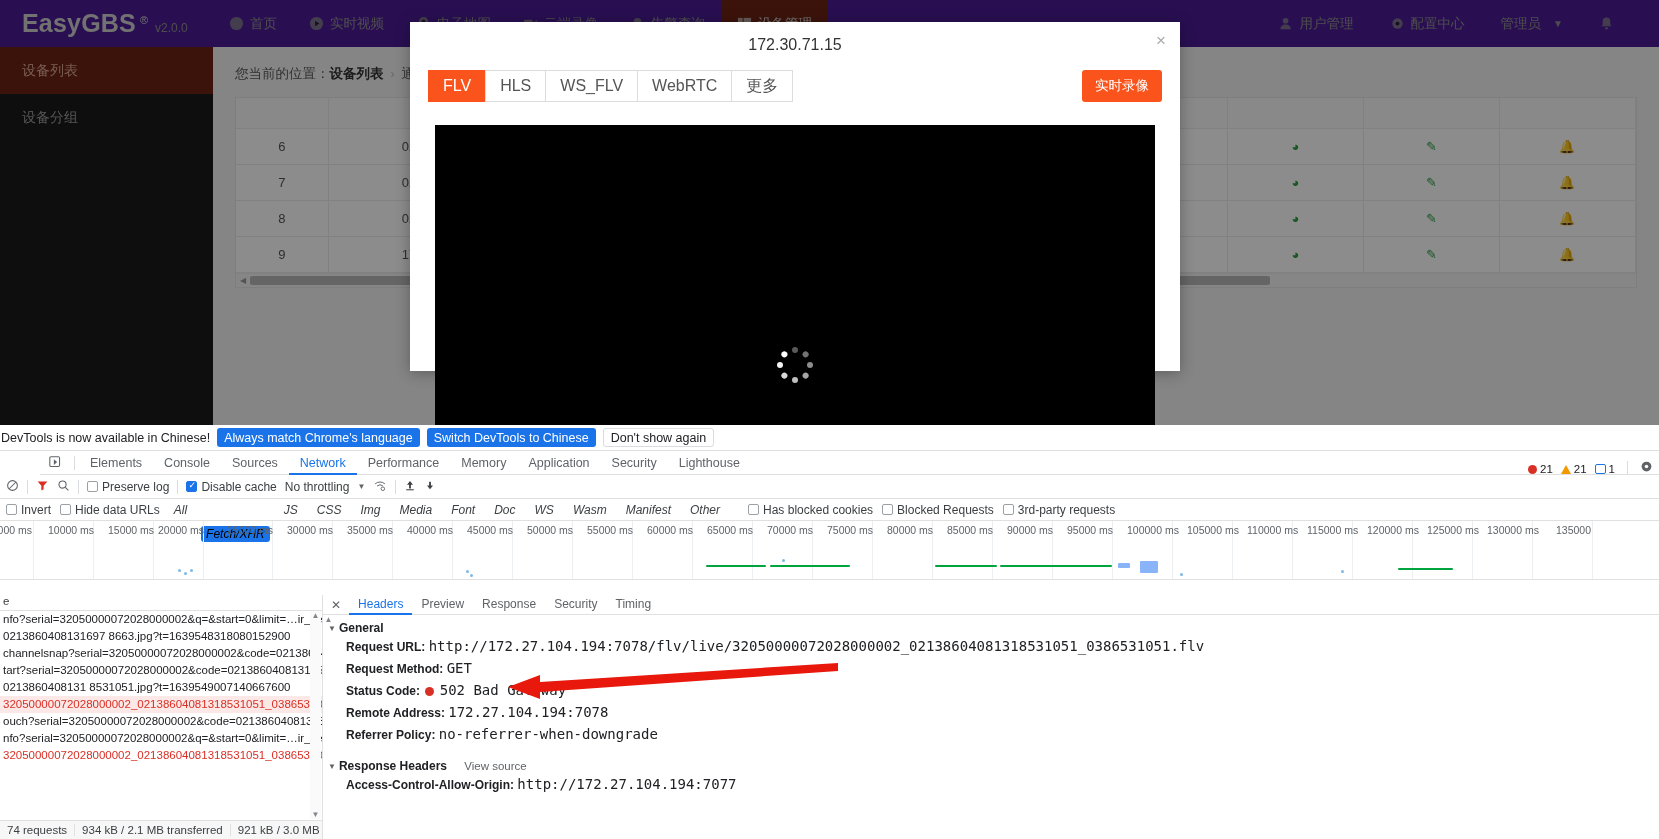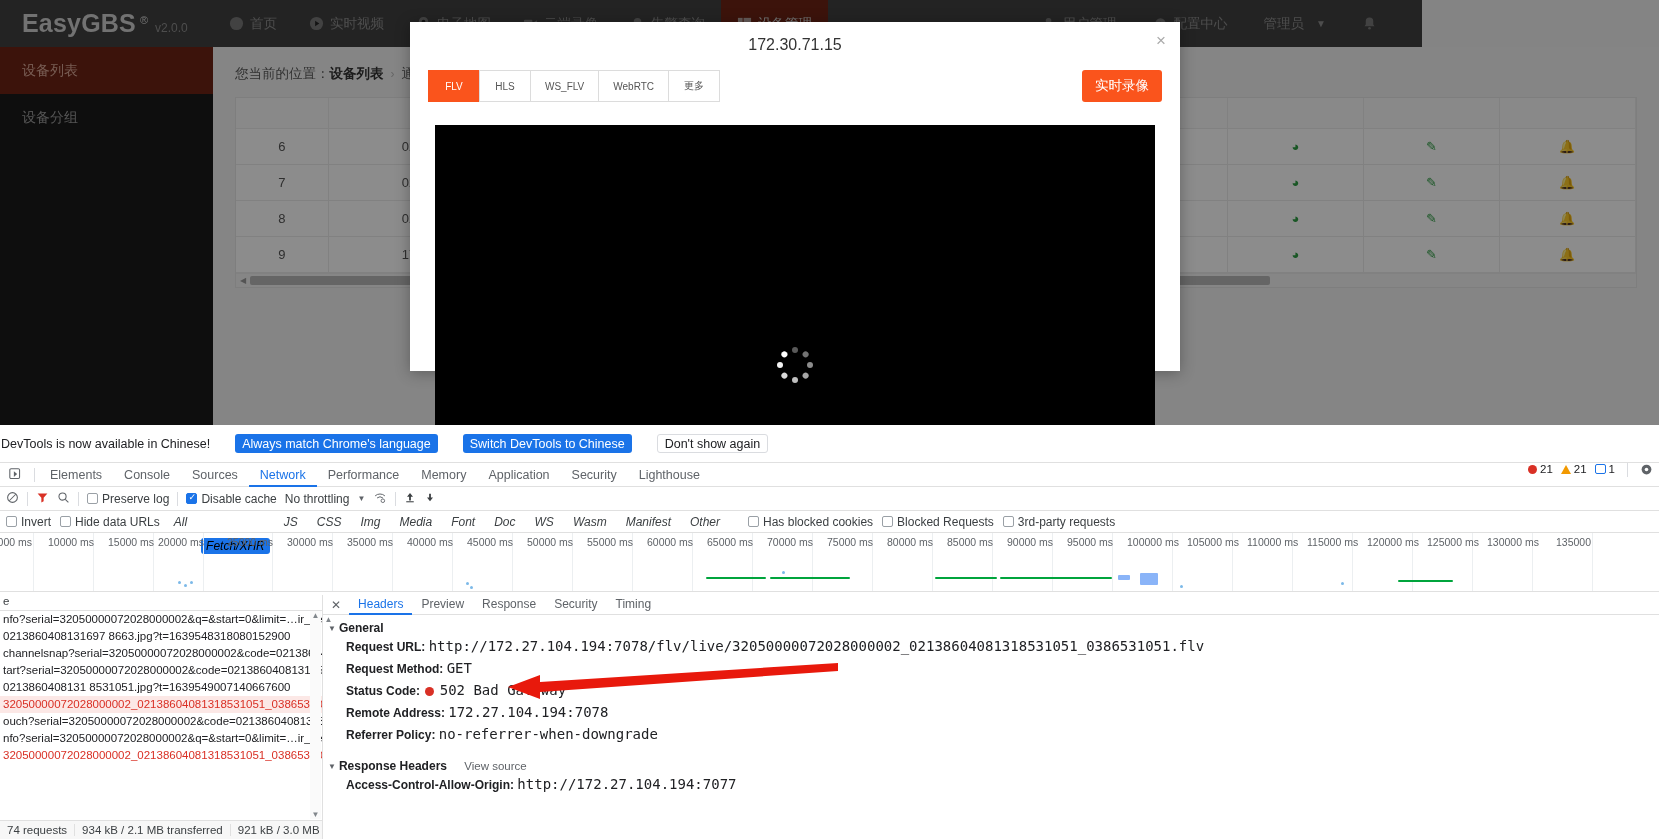--- a/index.html
+++ b/index.html
@@ -8,22 +8,22 @@
     font-family: "Liberation Sans", sans-serif;
     overflow: hidden;
     background: #fff;
   }
   #root { position: relative; width: 1659px; height: 839px; }
 
   
   .page-area { position: absolute; left:0; top:0; width:1659px; height:425px; overflow:hidden; background:#f0f0f0; }
 
   .topnav {
-    position:absolute; left:0; top:0; width:1422px; height:47px;
-    background:#404040; display:flex; align-items:center;
+    position:absolute; left:0; top:0; width:1659px; height:47px;
+    background:#4c1d95; display:flex; align-items:center;
   }
   .brand { display:flex; align-items:baseline; padding-left:22px; width:213px; }
   .brand-name { color:#cfcfcf; font-size:25px; font-weight:bold; letter-spacing:.2px; }
   .brand-reg { color:#cfcfcf; font-size:11px; margin-left:4px; position:relative; top:-8px; }
   .brand-ver { color:#8d8d8d; font-size:12px; margin-left:7px; }
 
   .navitems { display:flex; align-items:center; height:47px; flex:1; }
   .navitem {
     display:flex; align-items:center; gap:6px; height:47px; padding:0 16px;
     color:#8c8c8c; font-size:13.5px; white-space:nowrap;
@@ -81,55 +81,55 @@
     text-align:center; font-size:16px; color:#333; padding-top:14px; font-weight:normal;
   }
   .modal-close {
     position:absolute; right:14px; top:10px; font-size:17px; color:#aaa; cursor:pointer; line-height:1;
   }
   .modal-bar { position:relative; margin-top:16px; height:42px; padding:0 18px; }
   .proto-group { display:inline-flex; border:0; }
   .proto {
     height:32px; min-width:52px; padding:0 14px; border:1px solid #dcdcdc; margin-left:-1px;
     display:inline-flex; align-items:center; justify-content:center;
-    font-size:10px; color:#555; background:#fff; cursor:pointer;
+    font-size:16px; color:#555; background:#fff; cursor:pointer;
   }
   .proto:first-child { margin-left:0; }
   .proto.active { background:#fa541c; border-color:#fa541c; color:#fff; }
   .rec-btn {
     position:absolute; right:18px; top:0; height:32px; padding:0 13px;
     background:#fa541c; color:#fff; border:0; border-radius:3px;
     font-size:13.5px; cursor:pointer; font-family:"Liberation Sans", sans-serif;
   }
   .video { position:absolute; left:25px; top:103px; width:720px; height:300px; background:#000; }
   .spinner { position:absolute; left:50%; top:222px; transform:translateX(-50%); width:36px; height:36px; }
   .spinner i {
     position:absolute; width:6px; height:6px; border-radius:50%; background:#fff; opacity:.35;
     left:15px; top:0; transform-origin:3px 18px;
   }
 
   
   .devtools { position:absolute; left:0; top:425px; width:1659px; height:414px; background:#fff;
               font-family:"Liberation Sans", sans-serif; color:#202124; }
   .dt-lang {
-    height:38px; display:flex; align-items:center; gap:25px; padding:0 0 0 0;
+    height:26px; display:flex; align-items:center; gap:7px; padding:0 0 0 0;
     border-bottom:1px solid #e0e0e0; font-size:12.5px;
   }
   .dt-lang .msg { padding-left:1px; }
   .btn-blue { background:#1a73e8; color:#fff; border:0; border-radius:3px; height:19px;
               padding:0 7px; font-size:12.5px; font-family:"Liberation Sans", sans-serif; cursor:pointer;}
   .btn-plain { background:#fff; color:#202124; border:1px solid #dadce0; border-radius:3px; height:19px;
                padding:0 7px; font-size:12.5px; font-family:"Liberation Sans", sans-serif; cursor:pointer;}
 
-  .dt-tabs { height:24px; display:flex; align-items:center; border-bottom:1px solid #e0e0e0; position:relative; }
+  .dt-tabs { height:24px; display:flex; align-items:center; border-bottom:1px solid #e0e0e0; position:relative;margin-left:40px; }
   .dt-inspect { width:30px; display:flex; align-items:center; justify-content:center; }
   .dt-divider { width:1px; height:14px; background:#dadce0; margin:0 4px; }
   .dt-tab { padding:0 11px; height:24px; line-height:24px; font-size:12.5px; color:#5f6368; cursor:pointer; }
   .dt-tab.active { color:#1a73e8; border-bottom:2px solid #1a73e8; }
-  .dt-tabs-right { position:absolute; right:6px; top:0; height:24px; display:flex; align-items:flex-start; gap:8px; font-size:11.5px; }
+  .dt-tabs-right { position:absolute; right:6px; top:0; height:24px; display:flex; align-items:flex-end; gap:8px; font-size:11.5px; }
   .badge { display:flex; align-items:center; gap:3px; }
   .dot-err { width:9px; height:9px; border-radius:50%; background:#d93025; }
   .tri-warn { width:0; height:0; border-left:5px solid transparent; border-right:5px solid transparent; border-bottom:9px solid #f29900; }
   .msg-ic { width:11px; height:10px; border:1.5px solid #1a73e8; border-radius:2px; }
 
   .dt-toolbar { height:24px; display:flex; align-items:center; gap:8px; padding:0 6px;
                 border-bottom:1px solid #e0e0e0; font-size:12px; color:#3c4043; }
   .dt-toolbar .sep { width:1px; height:14px; background:#dadce0; }
   .chk { width:11px; height:11px; border:1px solid #9aa0a6; border-radius:2px; display:inline-block; vertical-align:-1px; background:#fff;}
   .chk.on { background:#1a73e8; border-color:#1a73e8; position:relative; }

